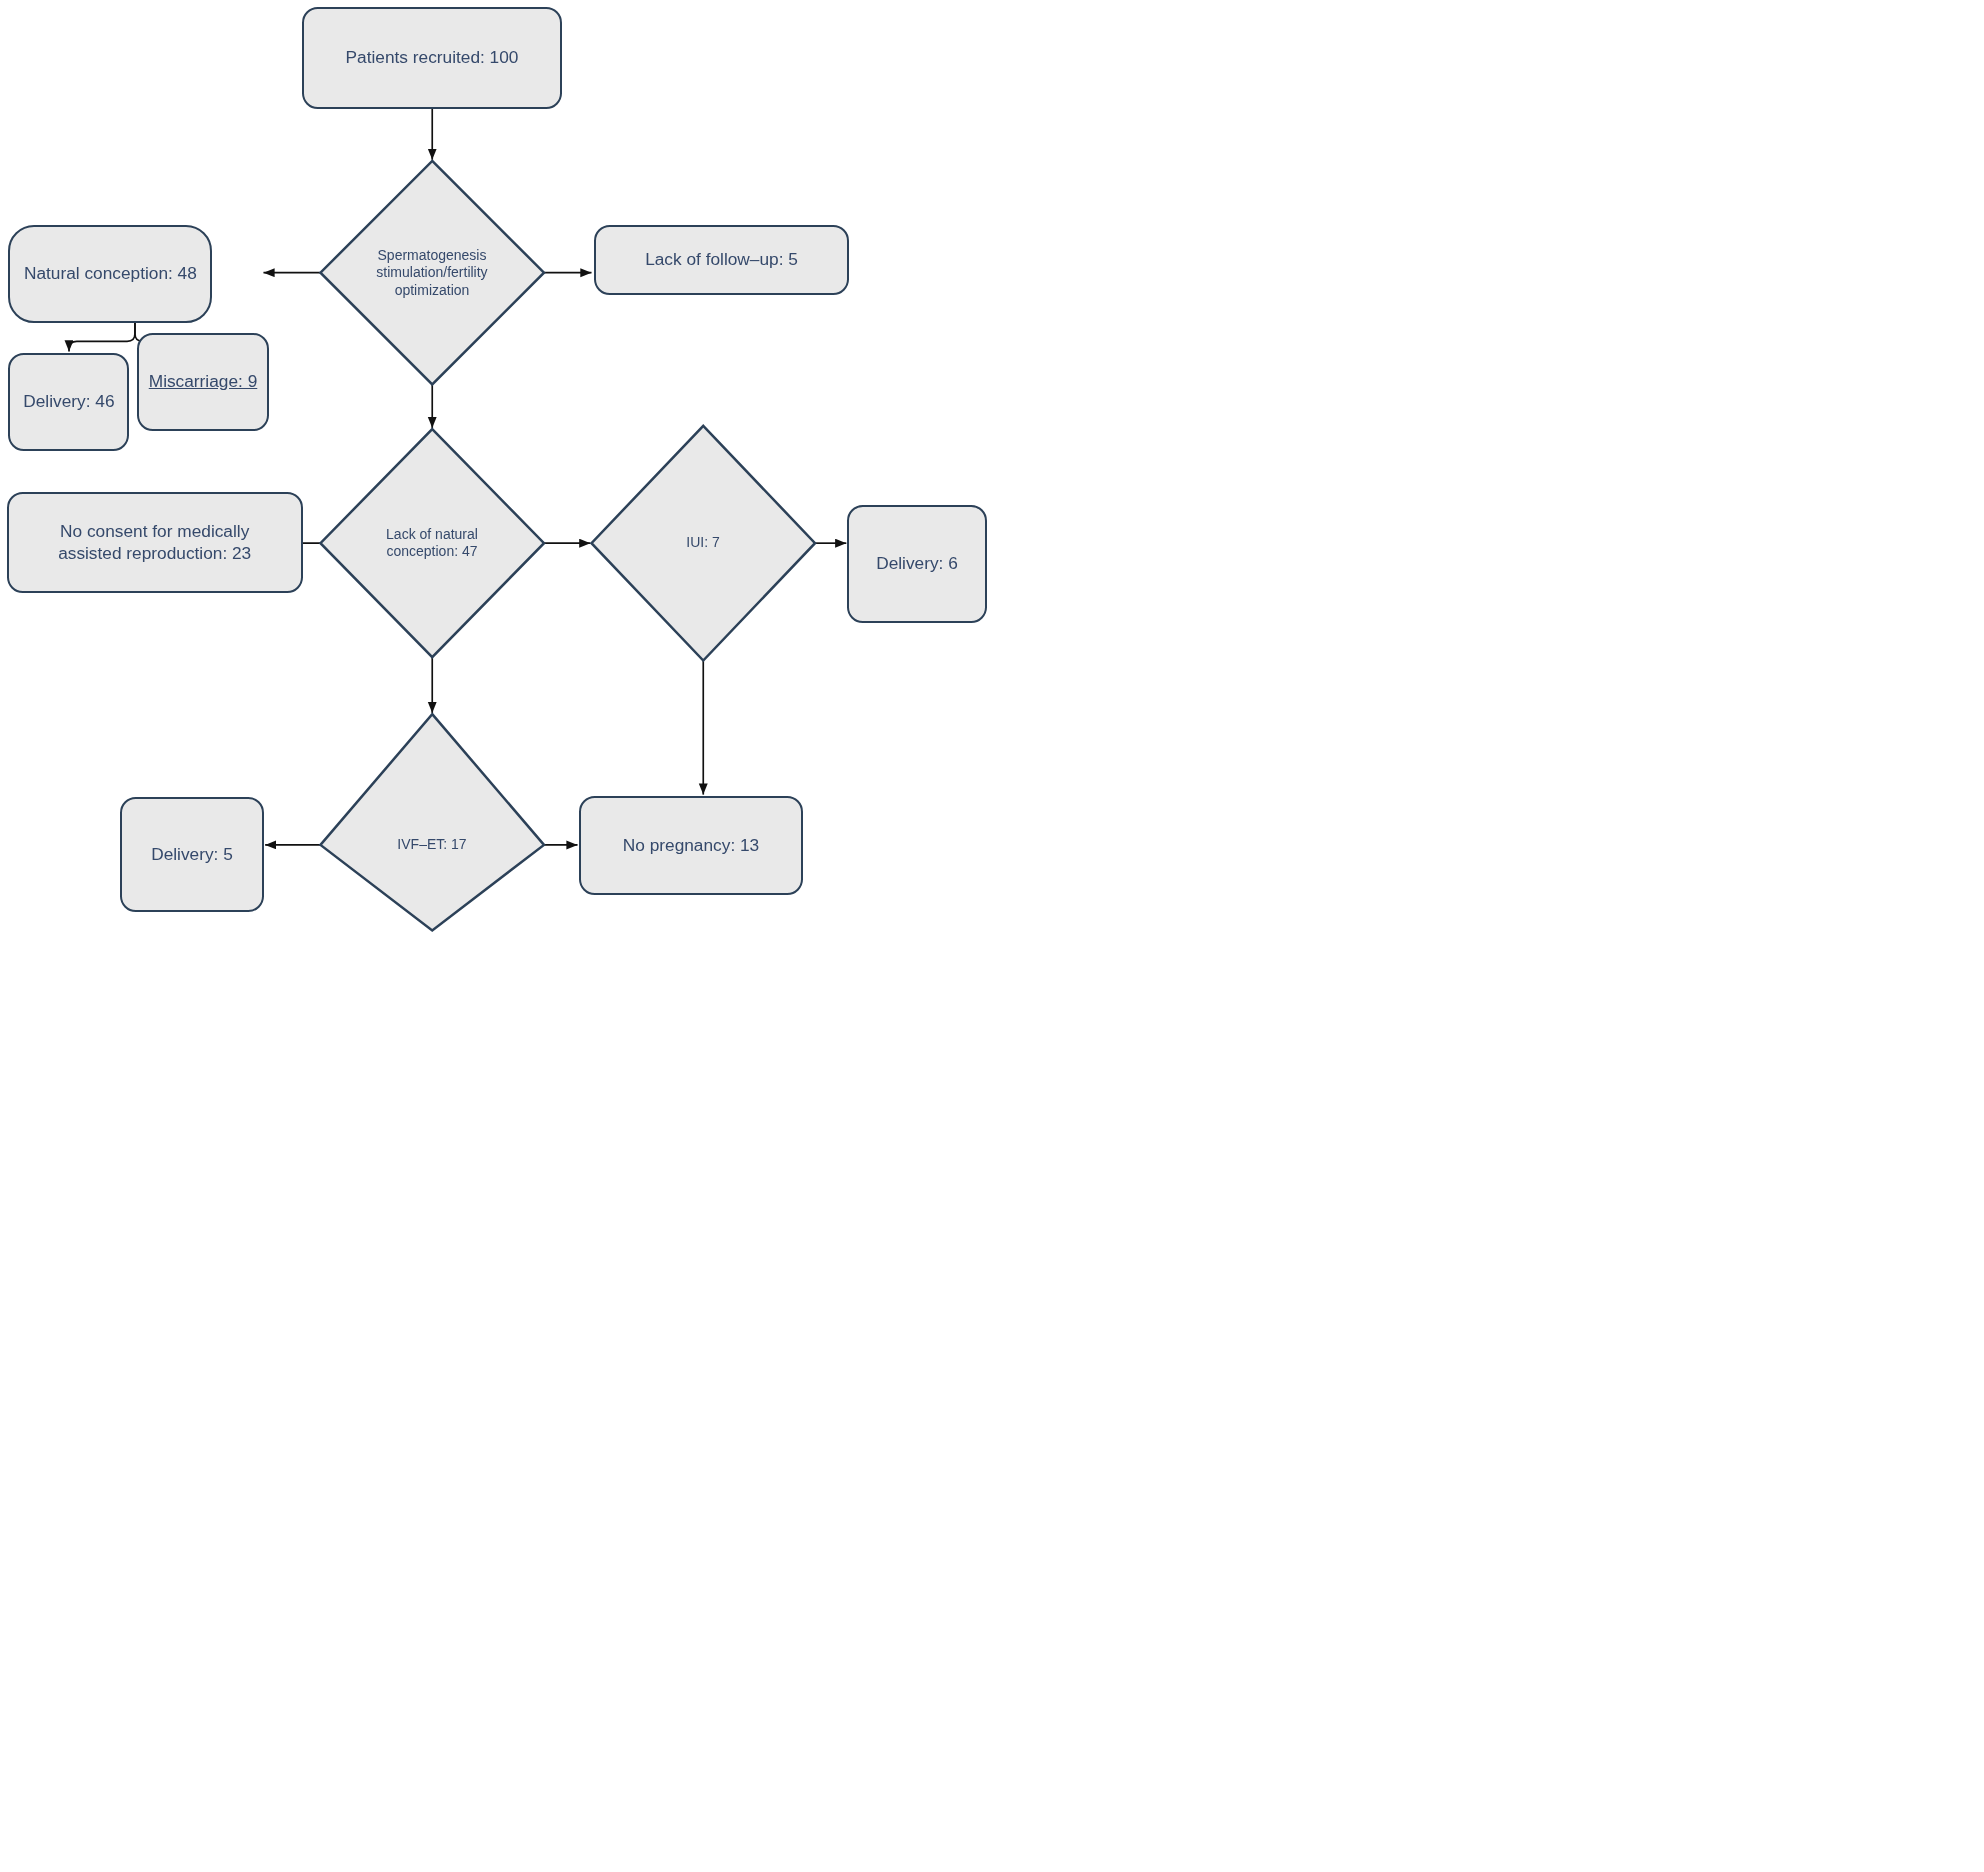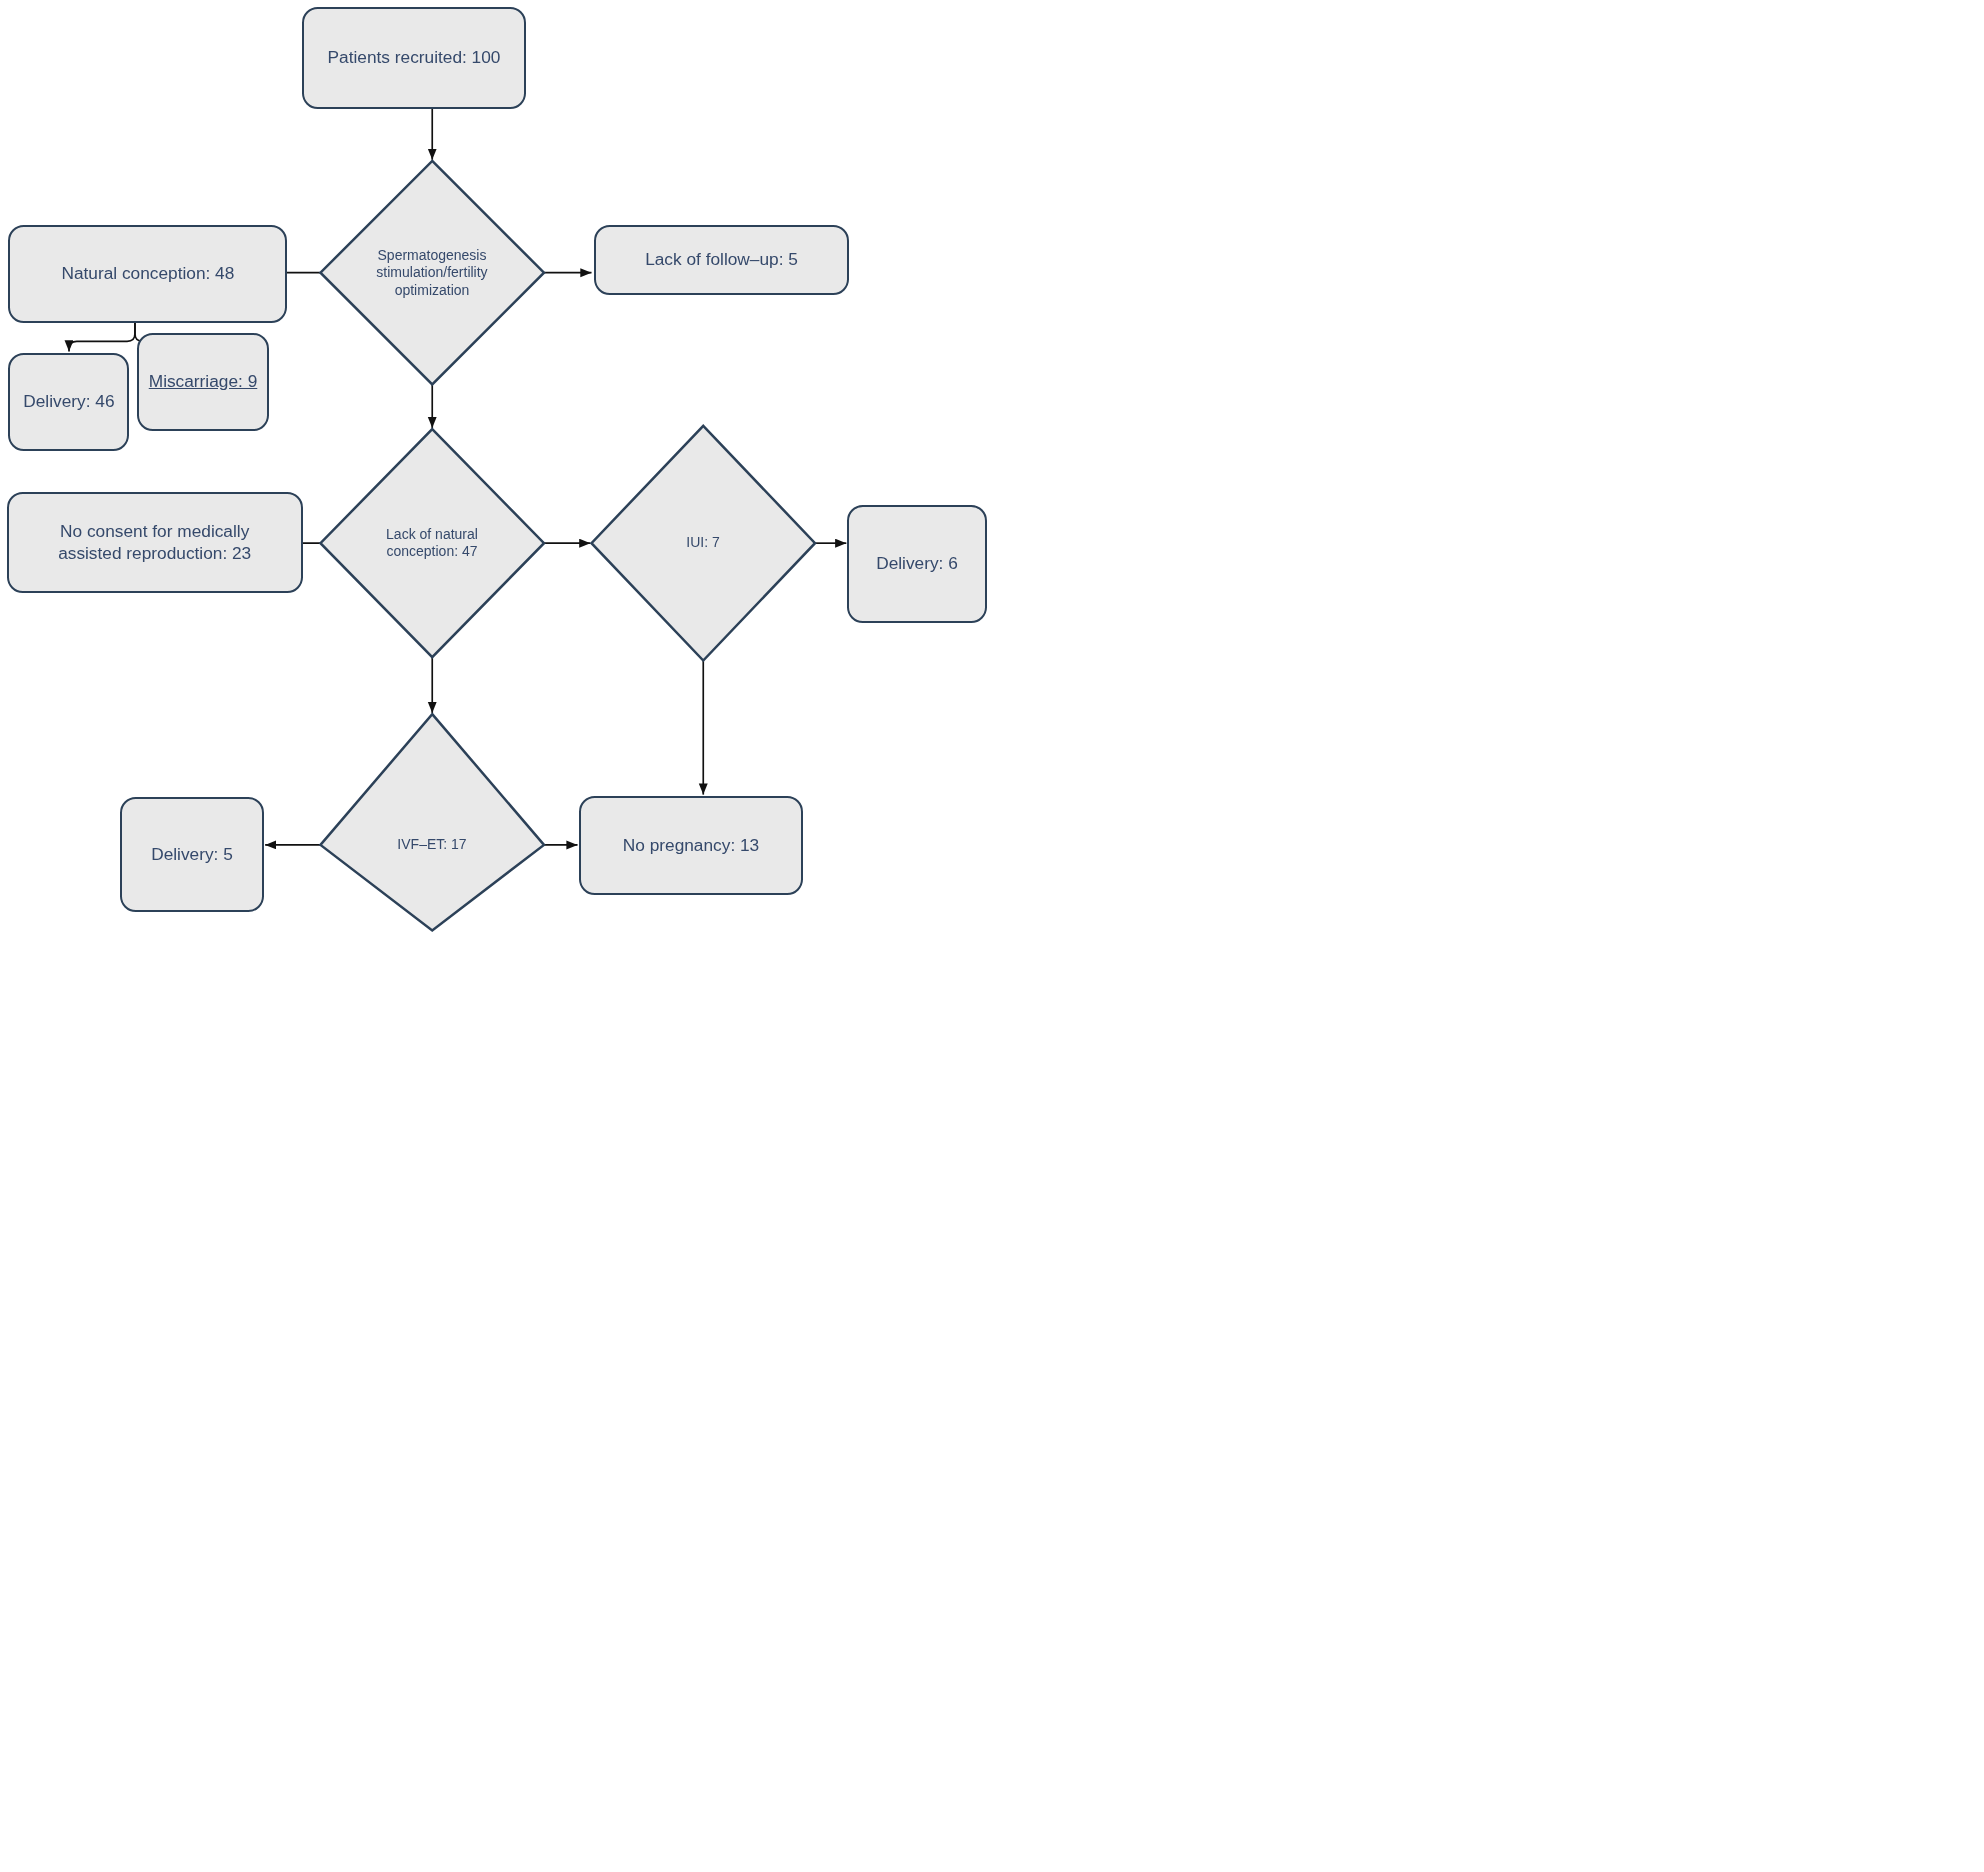--- a/index.html
+++ b/index.html
@@ -78,25 +78,25 @@
     </g>
 
     <g fill="#e9e9e9" stroke="#2c4158" stroke-width="4.5">
       <polygon points="773,288 973,488 773,688 573,488"></polygon>
       <polygon points="773,768 973,972 773,1176 573,972"></polygon>
       <polygon points="1258,762 1458,972 1258,1182 1058,972"></polygon>
       <polygon points="773,1278 973,1512 773,1665 573,1512"></polygon>
     </g>
   </svg>
 
-  <div class="node" style="left:302px; top:6.7px; width:224px; height:102px;">
+  <div class="node" style="left:302px; top:6.7px; width:260px; height:102px;">
     <span class="lbl">Patients recruited: 100</span>
   </div>
 
-  <div class="node" style="left:8.4px; top:225px; width:279px; height:98px;">
+  <div class="node" style="left:8.4px; top:225px; width:204px; height:98px;border-radius:26px;">
     <span class="lbl">Natural conception: 48</span>
   </div>
 
   <div class="node" style="left:594px; top:225px; width:255px; height:70px;">
     <span class="lbl">Lack of follow–up: 5</span>
   </div>
 
   <div class="node" style="left:8.4px; top:353px; width:121px; height:98px;">
     <span class="lbl">Delivery: 46</span>
   </div>

